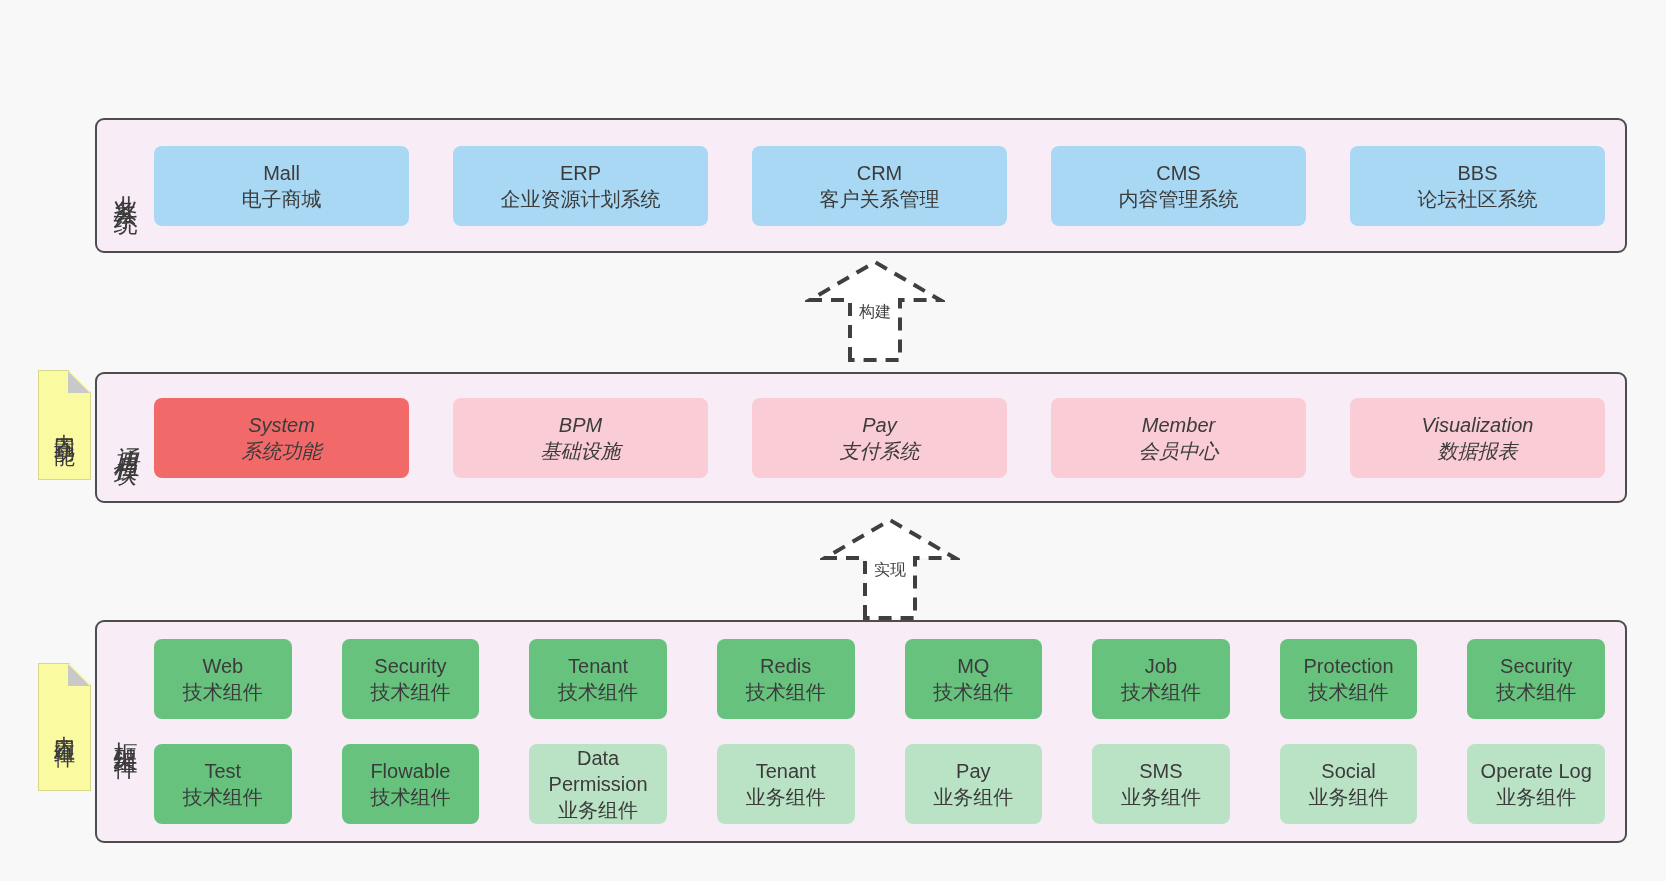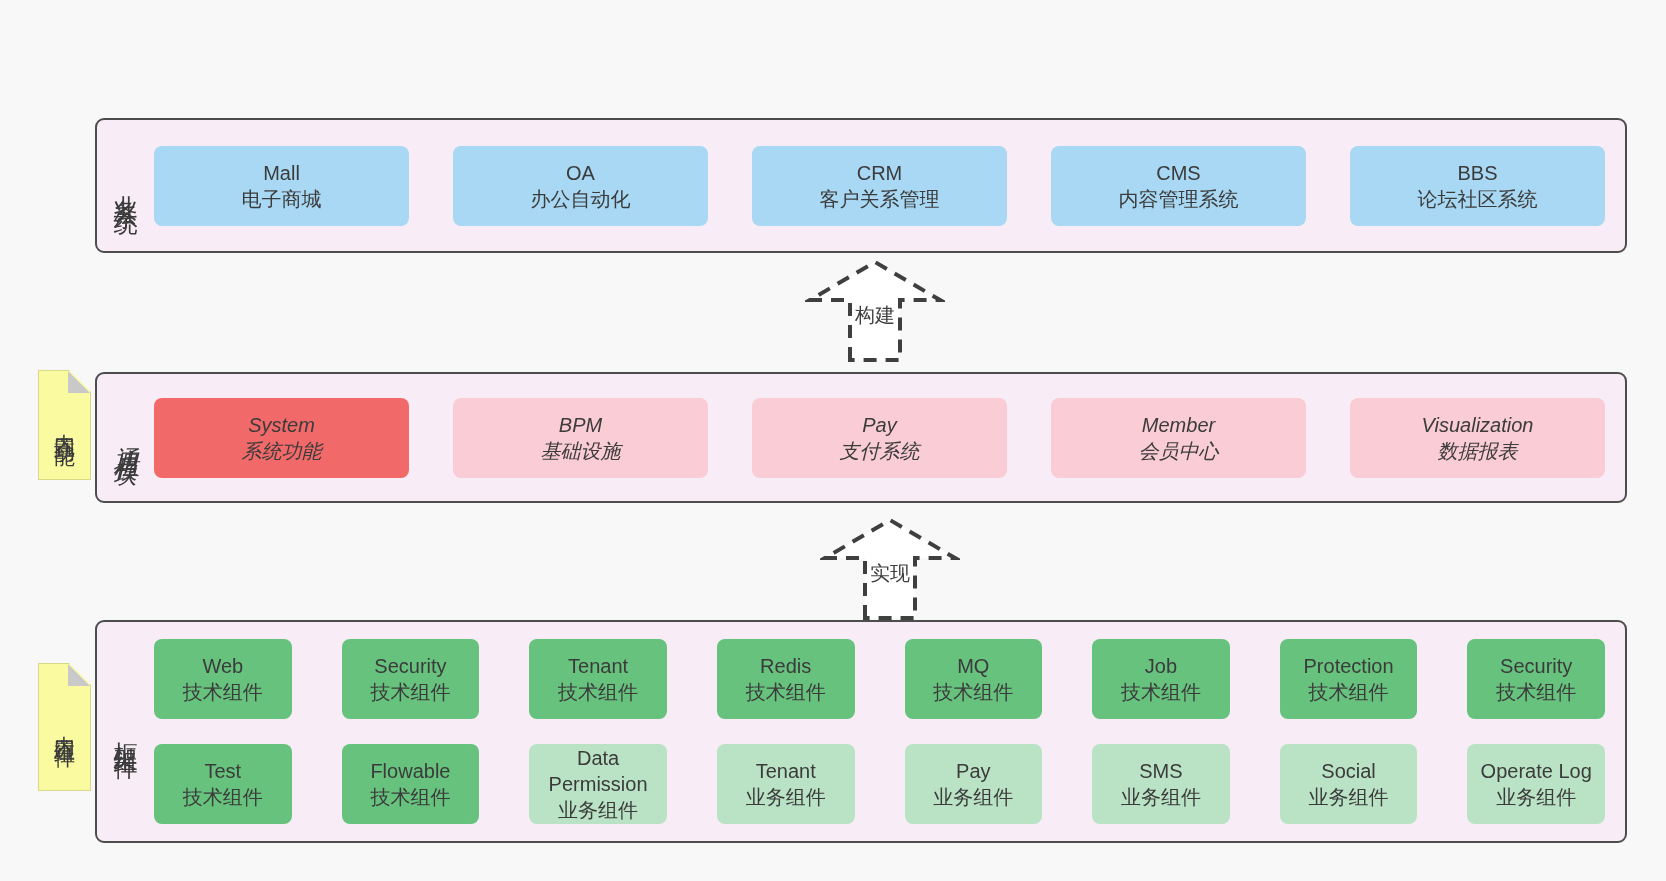--- a/index.html
+++ b/index.html
@@ -83,40 +83,40 @@
   .arrow{position:absolute;width:140px;height:104px;z-index:1;}
   .arrow-build{left:805px;top:258px;}
   .arrow-implement{left:820px;top:516px;}
   .arrow svg{display:block;width:100%;height:100%;}
   .arrow polygon{
     fill:#ffffff;stroke:var(--arrow,#3f3f3f);
     stroke-width:4;stroke-dasharray:13 9;
   }
   .arrow-label{
     position:absolute;left:50%;top:44px;transform:translateX(-50%);
-    background:#ffffff;padding:0 3px;font-size:20px;white-space:nowrap;
+    background:#ffffff;padding:0 3px;font-size:16px;white-space:nowrap;
     color:var(--arrow,#3f3f3f);
   }
 </style>
 </head>
 <body>
 
 <div class="canvas">
 
   <section class="layer layer-business">
     <div class="vlabel">业务系统</div>
     <div class="rows">
       <div class="row row-6">
         <div class="box box-blue">
           <span class="en">Mall</span>
           <span class="cn">电子商城</span>
         </div>
         <div class="box box-blue">
-          <span class="en">OA</span>
-          <span class="cn">办公自动化</span>
+          <span class="en">ERP</span>
+          <span class="cn">企业资源计划系统</span>
         </div>
         <div class="box box-blue">
           <span class="en">CRM</span>
           <span class="cn">客户关系管理</span>
         </div>
         <div class="box box-blue">
           <span class="en">CMS</span>
           <span class="cn">内容管理系统</span>
         </div>
         <div class="box box-blue">

